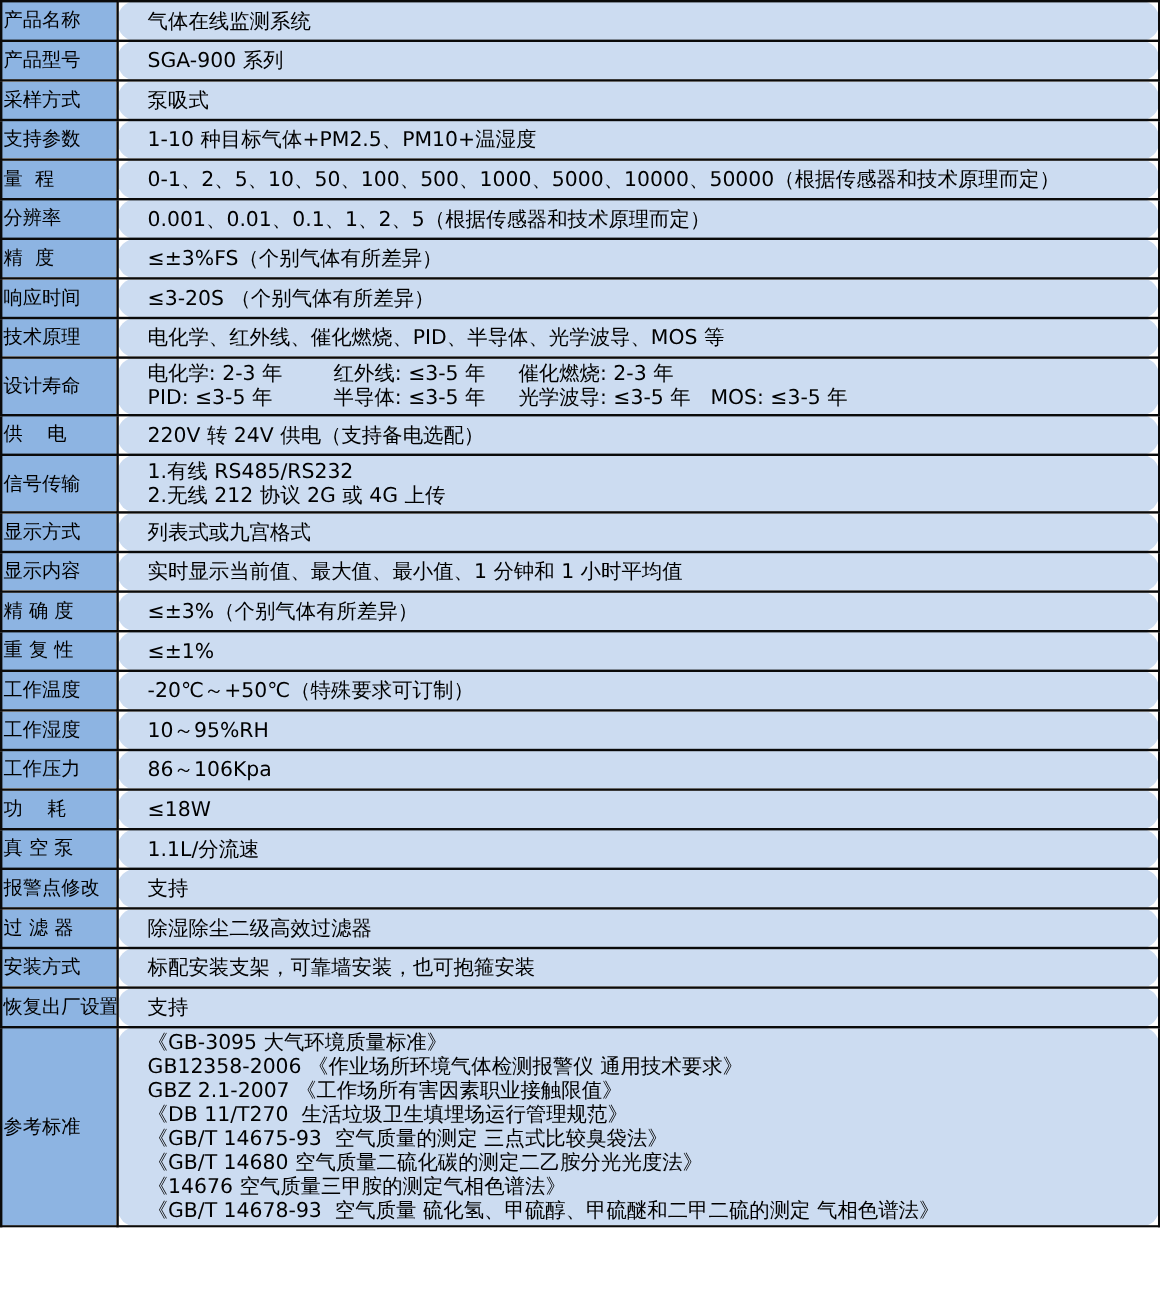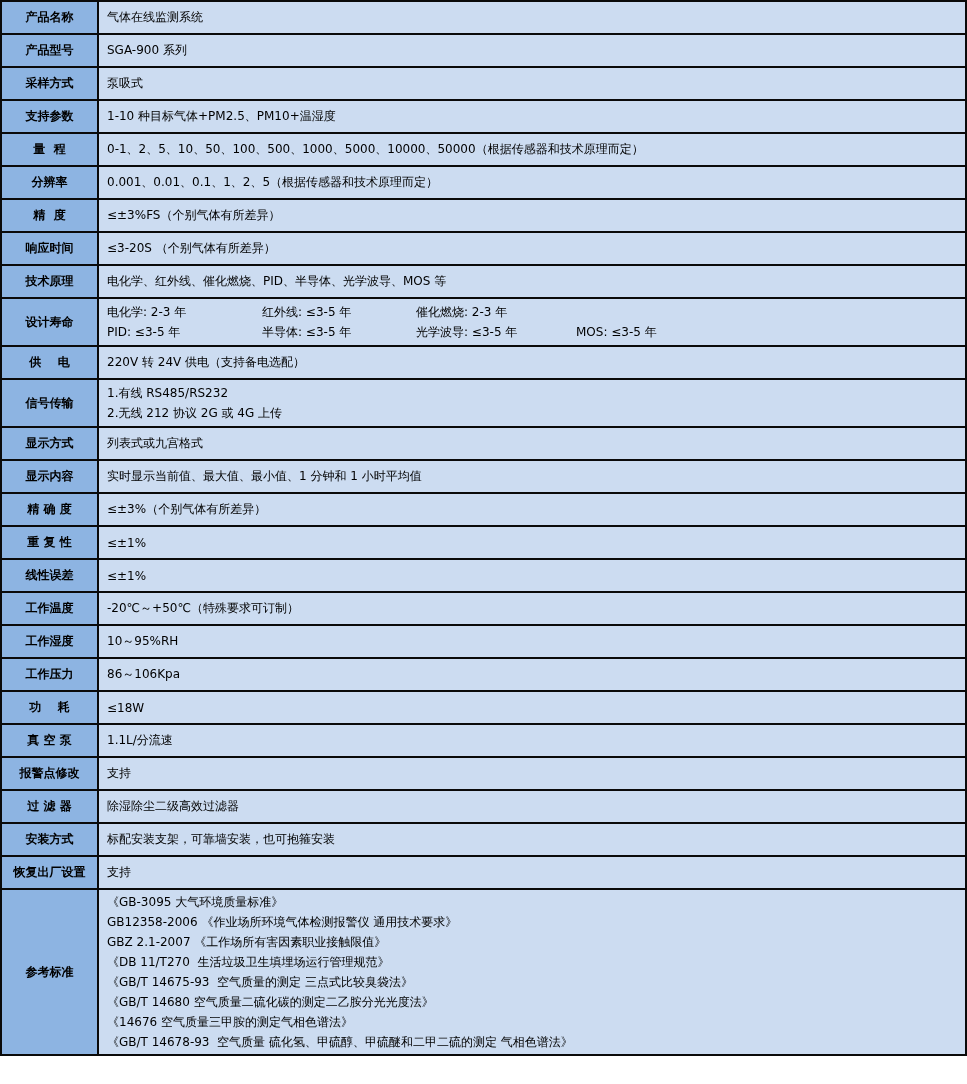--- a/index.html
+++ b/index.html
@@ -18,31 +18,31 @@
   }
   table.spec td {
     border: 2px solid var(--border-color, #0a0a0a);
     vertical-align: middle;
     color: var(--text-color, #000000);
     overflow: hidden;
   }
   td.label {
     width: 93px;
     background: var(--label-bg, #8DB4E2);
-    font-weight: bold;
-    font-size: 12px;
-    text-align: center;
+    font-weight: normal;
+    font-size: 16px;
     white-space: pre;
     padding: 0 1px;
   }
   td.value {
     background: var(--value-bg, #CCDCF1);
-    font-size: 12px;
-    padding: 2px 8px;
+    font-size: 17px;
+    padding: 2px 24px;
     white-space: pre-wrap;
+    border-radius: 15px;
   }
   tr.h1 > td { height: 27px; }
   tr.h2 > td { height: 42px; }
   tr.h8 > td { height: 160px; }
   .line { line-height: 20px; }
   .cols span { display: inline-block; line-height: 20px; }
   .cols span:nth-child(1) { width: 155px; }
   .cols span:nth-child(2) { width: 154px; }
   .cols span:nth-child(3) { width: 160px; }
 </style>
@@ -110,24 +110,20 @@
         </tr>
         <tr class="h1">
           <td class="label">精 确 度</td>
           <td class="value">≤±3%（个别气体有所差异）</td>
         </tr>
         <tr class="h1">
           <td class="label">重 复 性</td>
           <td class="value">≤±1%</td>
         </tr>
         <tr class="h1">
-          <td class="label">线性误差</td>
-          <td class="value">≤±1%</td>
-        </tr>
-        <tr class="h1">
           <td class="label">工作温度</td>
           <td class="value">-20℃～+50℃（特殊要求可订制）</td>
         </tr>
         <tr class="h1">
           <td class="label">工作湿度</td>
           <td class="value">10～95%RH</td>
         </tr>
         <tr class="h1">
           <td class="label">工作压力</td>
           <td class="value">86～106Kpa</td>

